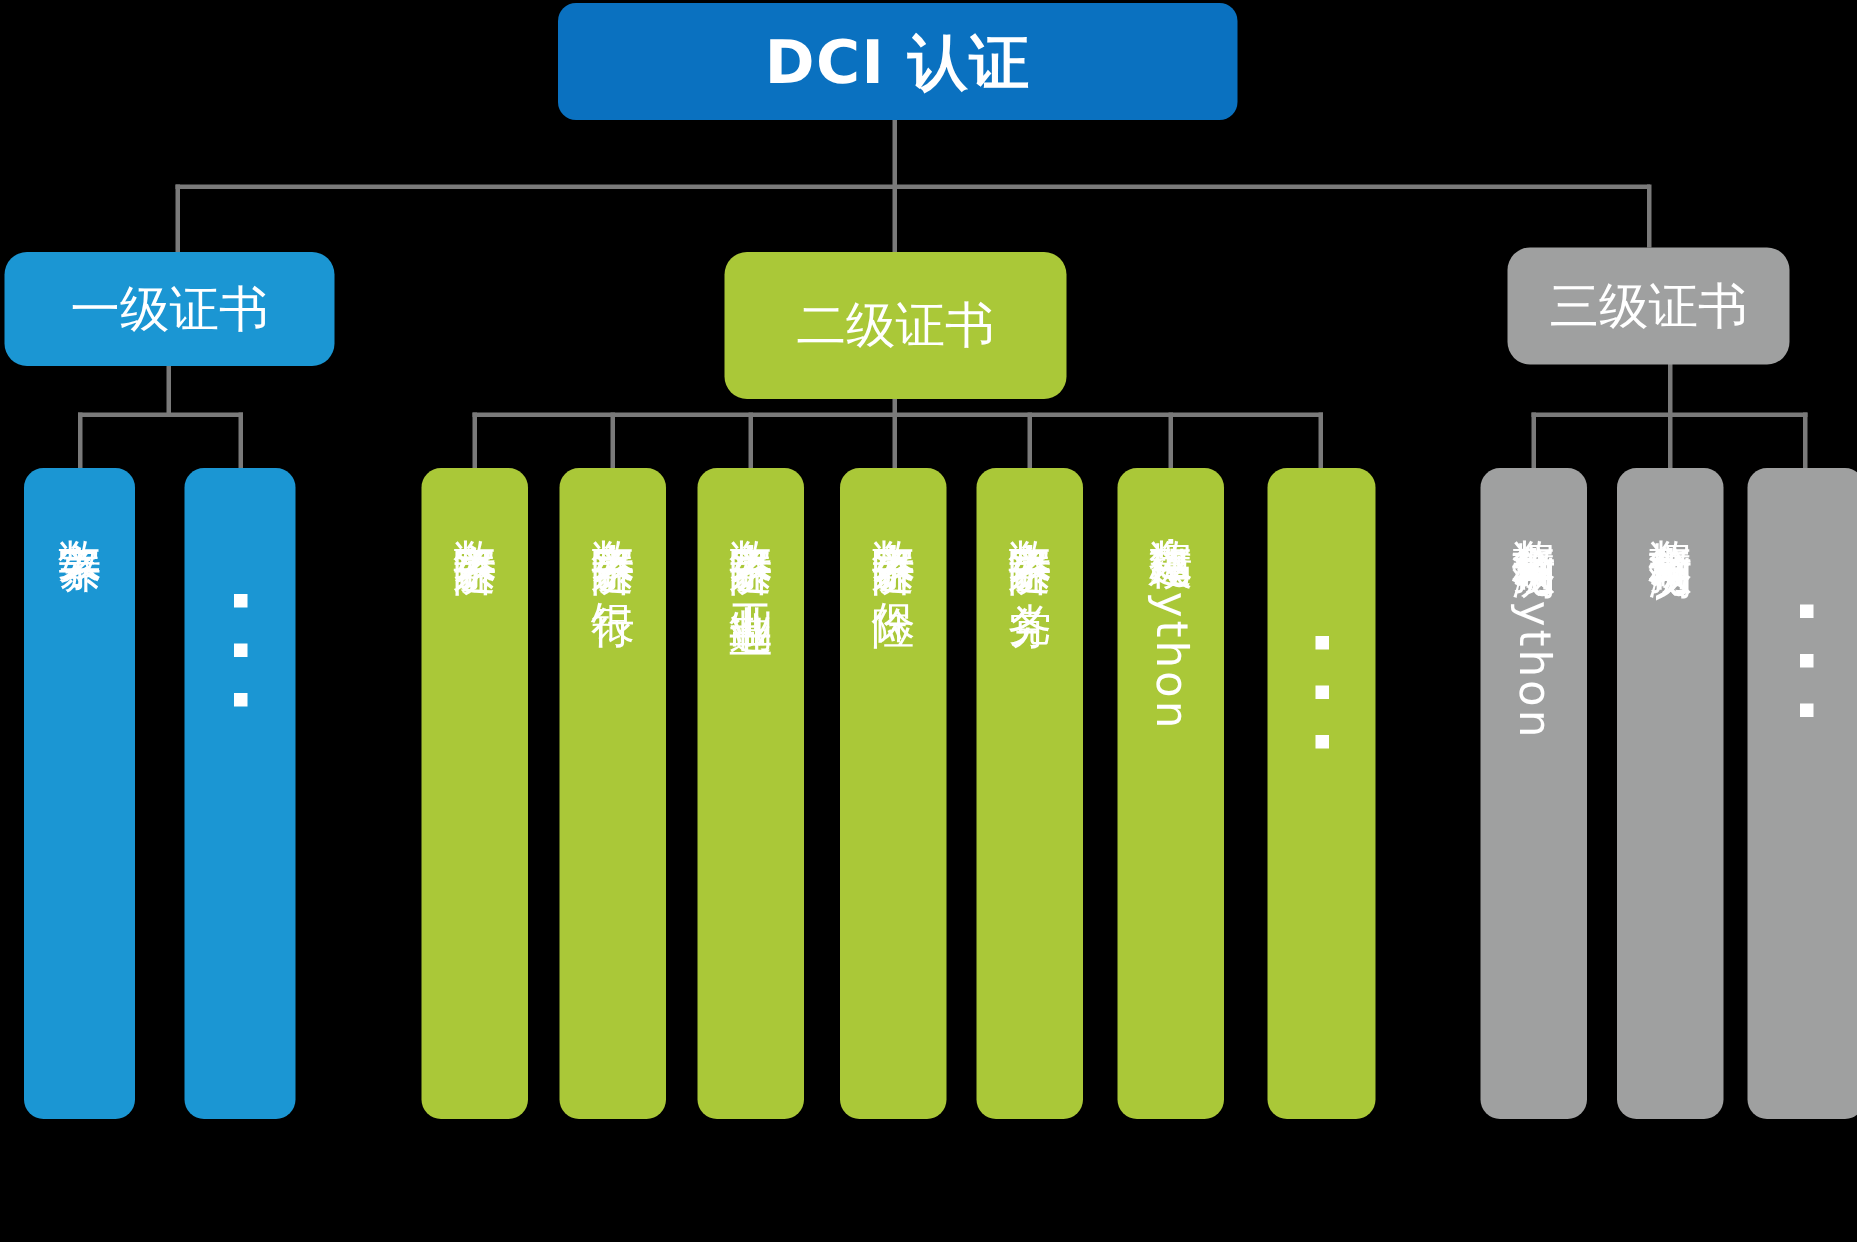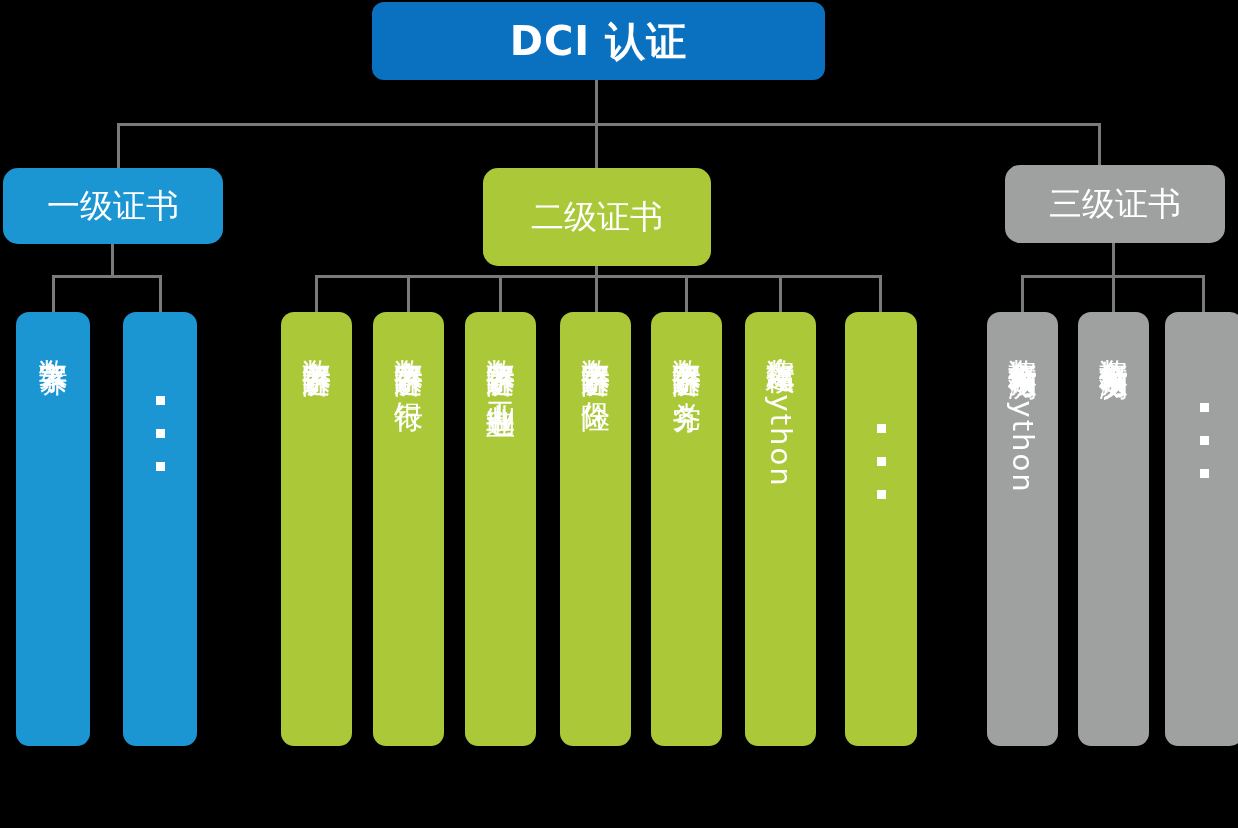--- a/index.html
+++ b/index.html
@@ -43,21 +43,21 @@
     font-size: 40px;
     font-weight: bold;
     letter-spacing: 1px;
   }
   .header-node {
     border-radius: 15px;
     font-size: 33px;
   }
   .header-l1 { left: 3px;    top: 168px; width: 220px; height: 76px; background: var(--level1-blue, #1b96d3); }
   .header-l2 { left: 483px;  top: 168px; width: 228px; height: 98px; background: var(--level2-green, #aac838); }
-  .header-l3 { left: 1005px; top: 165px; width: 220px; height: 78px; background: var(--level3-gray, #9fa0a0); }
+  .header-l3 { left: 1005px; top: 165px; width: 188px; height: 78px; background: var(--level3-gray, #9fa0a0); }
   
   .bar {
     position: absolute;
     top: 312px;
     height: 434px;
     border-radius: 13px;
     box-sizing: border-box;
     display: flex;
     flex-direction: column;
     align-items: center;

